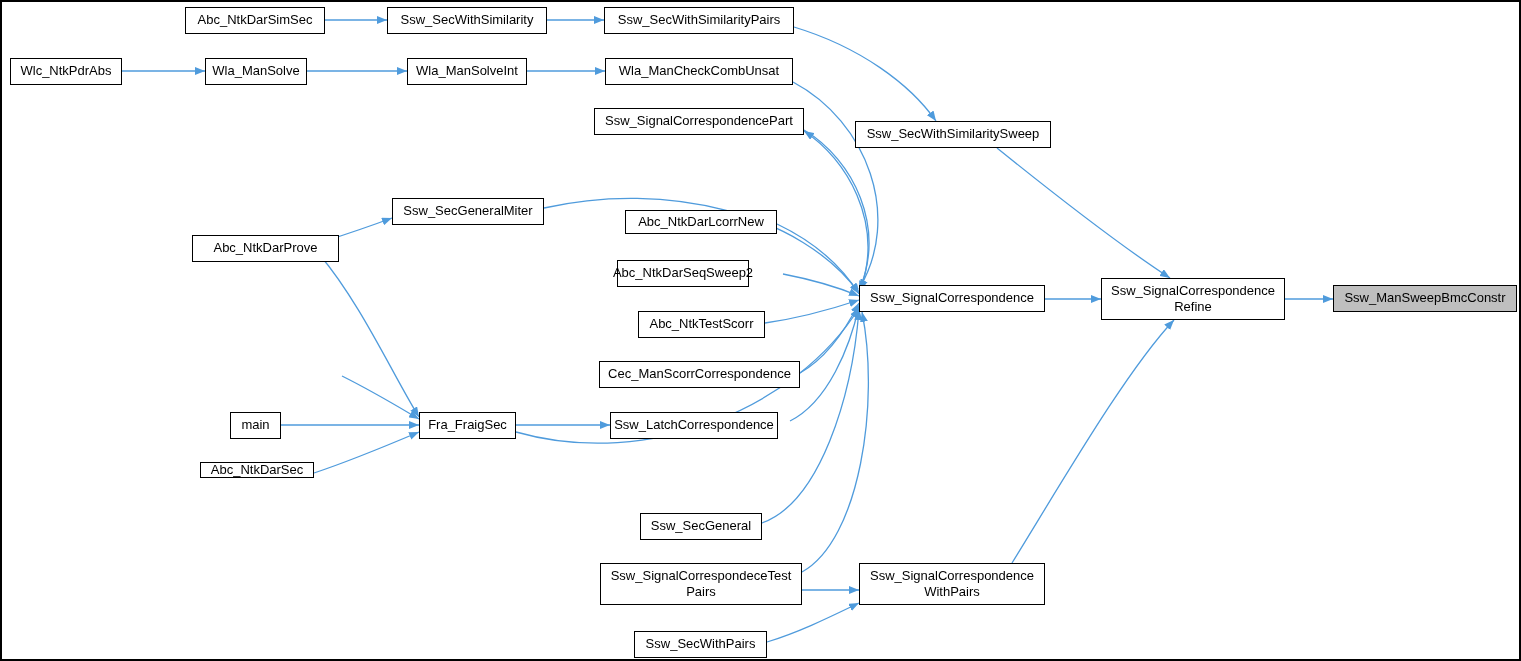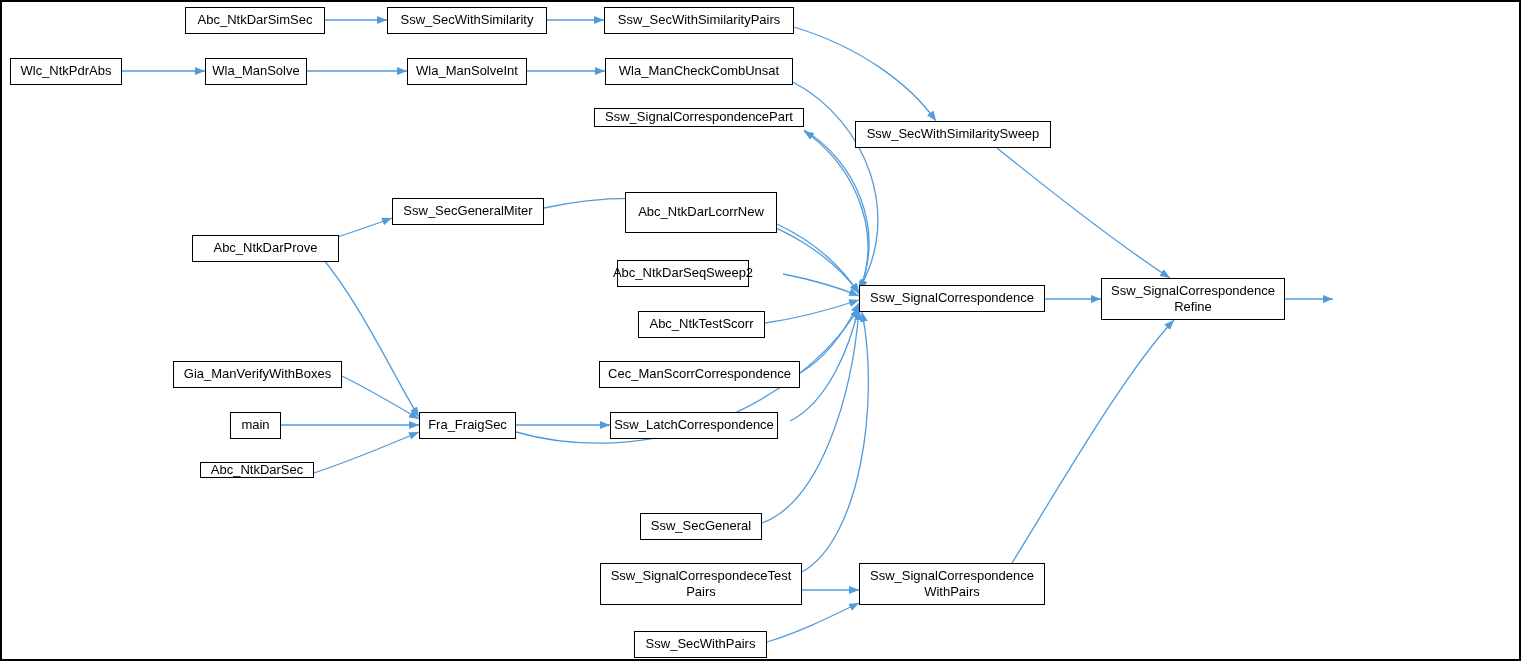--- a/index.html
+++ b/index.html
@@ -75,32 +75,32 @@
     <path class="edge" marker-end="url(#arrow)" d="M1283,297 L1331,297"></path>
   </svg>
 
   <div class="node" style="left:183px;top:5px;width:140px;height:27px">Abc_NtkDarSimSec</div>
   <div class="node" style="left:602px;top:5px;width:190px;height:27px">Ssw_SecWithSimilarityPairs</div>
   <div class="node" style="left:385px;top:5px;width:160px;height:27px">Ssw_SecWithSimilarity</div>
   <div class="node" style="left:8px;top:56px;width:112px;height:27px">Wlc_NtkPdrAbs</div>
   <div class="node" style="left:203px;top:56px;width:102px;height:27px">Wla_ManSolve</div>
   <div class="node" style="left:405px;top:56px;width:120px;height:27px">Wla_ManSolveInt</div>
   <div class="node" style="left:603px;top:56px;width:188px;height:27px">Wla_ManCheckCombUnsat</div>
-  <div class="node" style="left:592px;top:106px;width:210px;height:19px">Ssw_SignalCorrespondencePart</div>
+  <div class="node" style="left:592px;top:106px;width:210px;height:27px">Ssw_SignalCorrespondencePart</div>
   <div class="node" style="left:853px;top:119px;width:196px;height:27px">Ssw_SecWithSimilaritySweep</div>
   <div class="node" style="left:390px;top:196px;width:152px;height:27px">Ssw_SecGeneralMiter</div>
-  <div class="node" style="left:623px;top:190px;width:152px;height:41px">Abc_NtkDarLcorrNew</div>
+  <div class="node" style="left:623px;top:208px;width:152px;height:24px">Abc_NtkDarLcorrNew</div>
   <div class="node" style="left:190px;top:233px;width:147px;height:27px">Abc_NtkDarProve</div>
   <div class="node" style="left:615px;top:258px;width:132px;height:27px">Abc_NtkDarSeqSweep2</div>
   <div class="node" style="left:857px;top:283px;width:186px;height:27px">Ssw_SignalCorrespondence</div>
   <div class="node" style="left:1099px;top:276px;width:184px;height:42px">Ssw_SignalCorrespondence
 Refine</div>
+  <div class="node highlight" style="left:1331px;top:283px;width:184px;height:27px">Ssw_ManSweepBmcConstr</div>
   <div class="node" style="left:636px;top:309px;width:127px;height:27px">Abc_NtkTestScorr</div>
   <div class="node" style="left:597px;top:359px;width:201px;height:27px">Cec_ManScorrCorrespondence</div>
-  <div class="node" style="left:171px;top:359px;width:169px;height:27px">Gia_ManVerifyWithBoxes</div>
   <div class="node" style="left:228px;top:410px;width:51px;height:27px">main</div>
   <div class="node" style="left:417px;top:410px;width:97px;height:27px">Fra_FraigSec</div>
   <div class="node" style="left:608px;top:410px;width:168px;height:27px">Ssw_LatchCorrespondence</div>
   <div class="node" style="left:198px;top:460px;width:114px;height:16px">Abc_NtkDarSec</div>
   <div class="node" style="left:638px;top:511px;width:122px;height:27px">Ssw_SecGeneral</div>
   <div class="node" style="left:598px;top:561px;width:202px;height:42px">Ssw_SignalCorrespondeceTest
 Pairs</div>
   <div class="node" style="left:857px;top:561px;width:186px;height:42px">Ssw_SignalCorrespondence
 WithPairs</div>
   <div class="node" style="left:632px;top:629px;width:133px;height:27px">Ssw_SecWithPairs</div>

